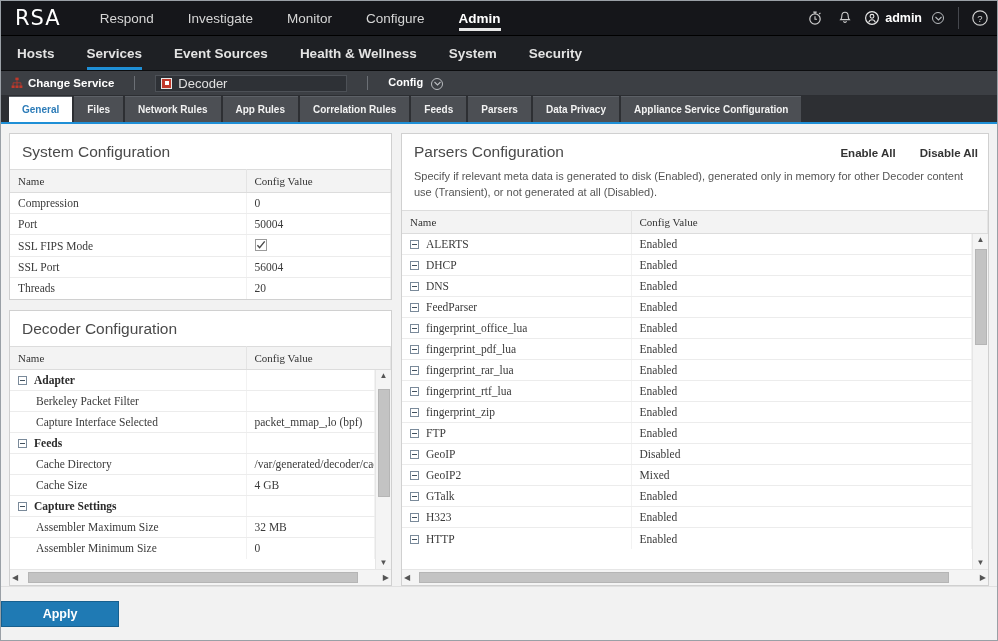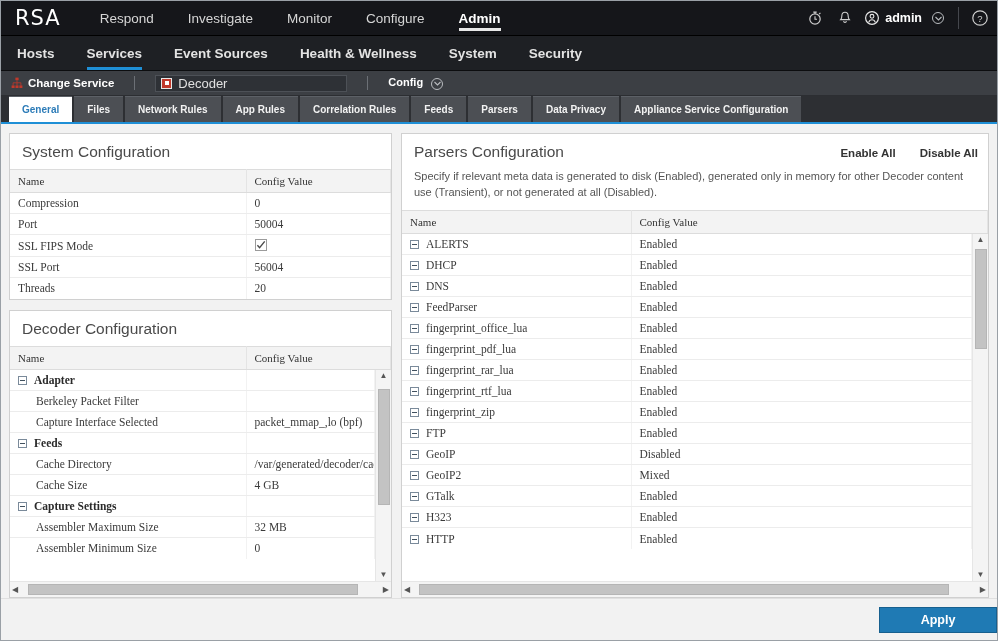--- a/index.html
+++ b/index.html
@@ -204,22 +204,22 @@
     display: flex; align-items: center; padding: 0 2px; flex: none;
   }
   .htrack { flex: 1; height: 11px; position: relative; margin: 0 3px; }
   .hthumb {
     position: absolute; top: 0; height: 11px; background: #c3c3c3;
     border: 1px solid #b5b5b5; cursor: pointer;
   }
 
   
   .footer {
-    height: 42px; background: #f2f2f2; flex: none;
-    display: flex; align-items: center; justify-content: flex-end;
+    height: 54px; background: #f2f2f2; flex: none;
+    display: flex; align-items: center; justify-content: flex-start;
     border-top: 1px solid #e0e0e0;
   }
   .apply-btn {
     background: #1f7ab4; border: 1px solid #17608f; color: #fff;
     font-size: 12.5px; font-weight: bold; width: 118px; height: 26px;
     cursor: pointer; font-family: "Liberation Sans", sans-serif;
   }
 </style>
 </head>
 <body>

